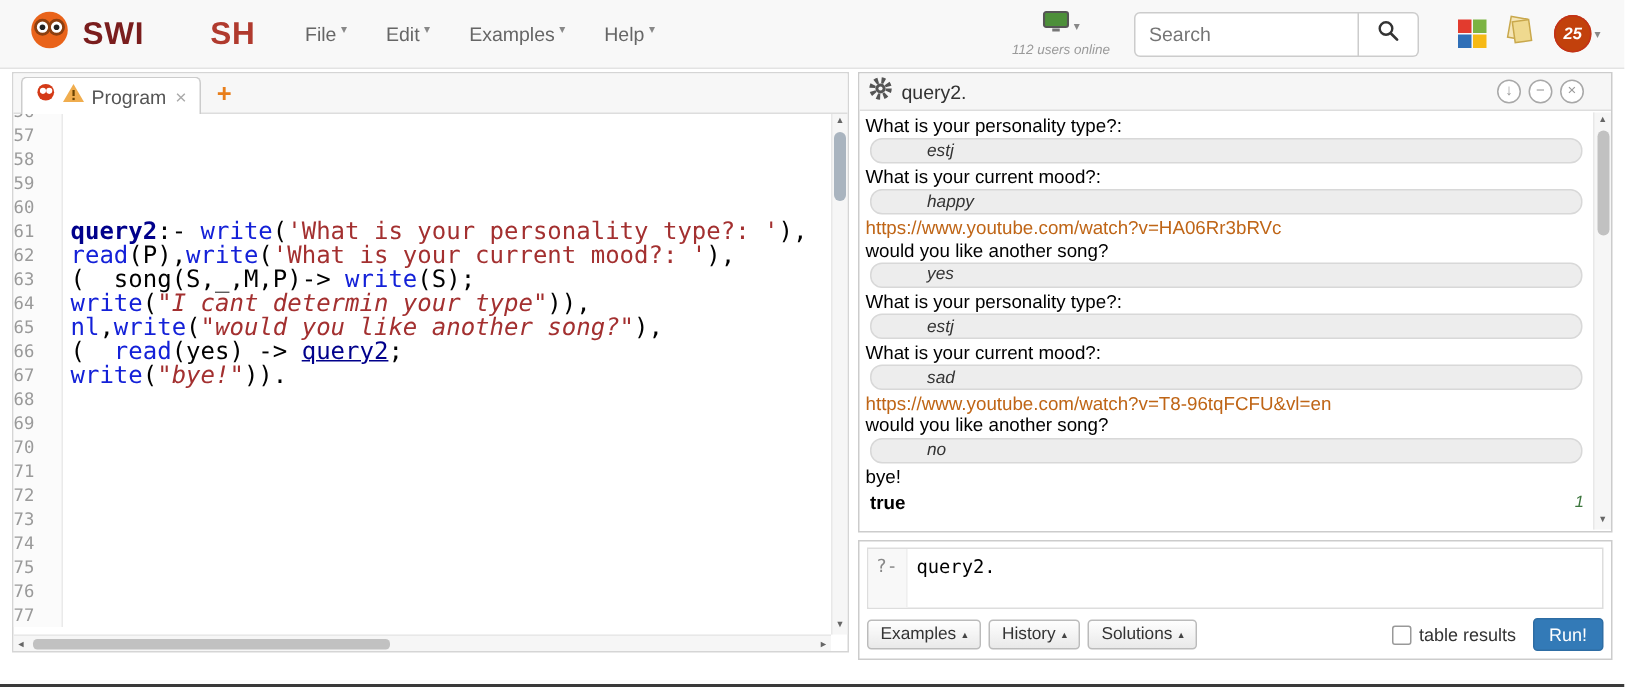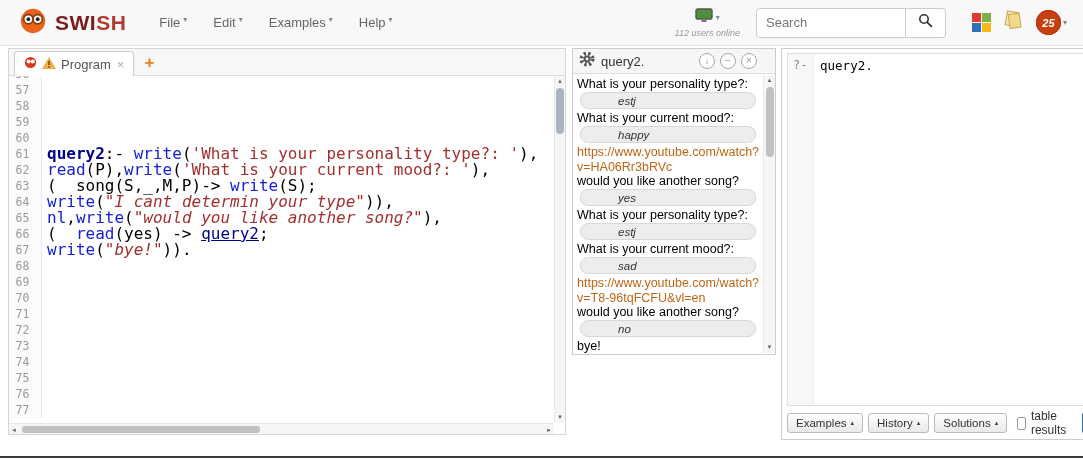--- a/index.html
+++ b/index.html
@@ -9,21 +9,21 @@
     background:#fff; overflow:hidden; position:relative;
   }
   
   .navbar {
     height:46px; background:#f8f8f8; border-bottom:1px solid #e3e3e3;
     display:flex; align-items:center; padding:0 16px 0 18px;
   }
   .brand { display:flex; align-items:center; gap:7px; margin-right:20px; cursor:pointer; }
   .brand-text { font-size:21px; font-weight:bold; letter-spacing:.5px; }
   .brand-swi { color:#7a1d1d; }
-  .brand-sh  { color:#b03a2e; }
+  .brand-sh  { color:#b03a2e;margin-left:44px; }
   .menu-item { font-size:13px; color:#666; padding:0 13px; cursor:pointer; display:flex; align-items:flex-start; gap:3px; }
   .caret { font-size:8px; color:#888; }
   .spacer { flex:1; }
   .users-group { display:flex; flex-direction:column; align-items:center; margin-right:16px; }
   .users-icon-row { display:flex; align-items:center; gap:3px; cursor:pointer; }
   .users-label { font-size:9px; color:#9a9a9a; font-style:italic; margin-top:1px; white-space:nowrap; }
   .search-wrap { display:flex; }
   .search-input {
     width:150px; height:30px; border:1px solid #ccc; border-radius:4px 0 0 4px;
     padding:0 9px; font-size:13px; color:#555; background:#fff; outline:none;
@@ -50,42 +50,42 @@
   .tab {
     height:25px; background:#fff; border:1px solid #ccc; border-bottom:none;
     border-radius:4px 4px 0 0; display:flex; align-items:center; gap:5px;
     padding:0 9px; margin-bottom:-1px; cursor:pointer;
   }
   .tab-label { font-size:13px; color:#555; }
   .tab-close { color:#aaa; font-size:13px; margin-left:1px; cursor:pointer; }
   .tab-plus { color:#e87e1b; font-size:17px; font-weight:bold; padding:0 10px; height:25px; display:flex; align-items:center; cursor:pointer; }
   .editor-wrap { flex:1; position:relative; overflow:hidden; }
   .editor-inner { display:flex; margin-top:-10px; }
-  .gutter { width:33px; background:#fbfbfb; border-right:1px solid #eaeaea; text-align:center; padding-right:5px; }
+  .gutter { width:33px; background:#fbfbfb; border-right:1px solid #eaeaea; text-align:left; padding-right:5px; }
   .line-no { height:16px; line-height:16px; font-family:"DejaVu Sans Mono", monospace; font-size:11.5px; color:#9a9a9a; }
   .code-area { flex:1; padding-left:5px; }
   .code-line { height:16px; line-height:16px; font-family:"DejaVu Sans Mono", monospace; font-size:16px; white-space:pre; color:#000; }
   .tok-hd { color:#00008b; font-weight:bold; }
   .tok-bi { color:#1421d8; }
   .tok-at { color:#a33030; }
   .tok-st { color:#a33030; font-style:italic; }
   .tok-ln { color:#00008b; text-decoration:underline; }
   .tok-p  { color:#000; }
   
   .v-scroll { position:absolute; top:0; right:0; bottom:11px; width:11px; background:#f6f6f6; border-left:1px solid #e8e8e8; }
   .v-thumb { position:absolute; top:12px; left:1px; width:8px; height:46px; background:#a9b4bf; border-radius:4px; }
   .scroll-arrow { position:absolute; font-size:6px; color:#666; line-height:9px; text-align:center; width:100%; cursor:pointer; }
   .v-scroll .up { top:1px; } .v-scroll .down { bottom:1px; }
   .h-scroll { position:absolute; left:0; right:11px; bottom:0; height:11px; background:#f6f6f6; border-top:1px solid #e8e8e8; }
   .h-thumb { position:absolute; left:13px; top:2px; height:7px; width:238px; background:#c1c1c1; border-radius:3px; }
   .h-scroll .left  { left:2px; width:9px; top:2px; }
   .h-scroll .right { right:2px; width:9px; top:2px; }
   .h-scroll .scroll-arrow { width:auto; }
   
-  .right-col { width:503px; display:flex; gap:5px; height:392px; }
+  .right-col { width:503px; display:flex; flex-direction:column; gap:5px; height:392px; }
   .runner-box { height:307px; border:1px solid #ccc; background:#fff; display:flex; flex-direction:column; position:relative; }
   .runner-header { height:25px; background:#f6f6f6; border-bottom:1px solid #ddd; display:flex; align-items:center; gap:6px; padding:0 6px; }
   .runner-title { font-size:13px; color:#333; }
   .runner-header-btns { margin-left:auto; display:flex; gap:5px; padding-right:12px; }
   .circle-btn {
     width:16px; height:16px; border:1.5px solid #a8a8a8; border-radius:50%;
     color:#999; display:flex; align-items:center; justify-content:center;
     font-size:10px; line-height:1; cursor:pointer; background:#fff;
   }
   .runner-output { flex:1; overflow:hidden; padding:3px 16px 0 4px; }

